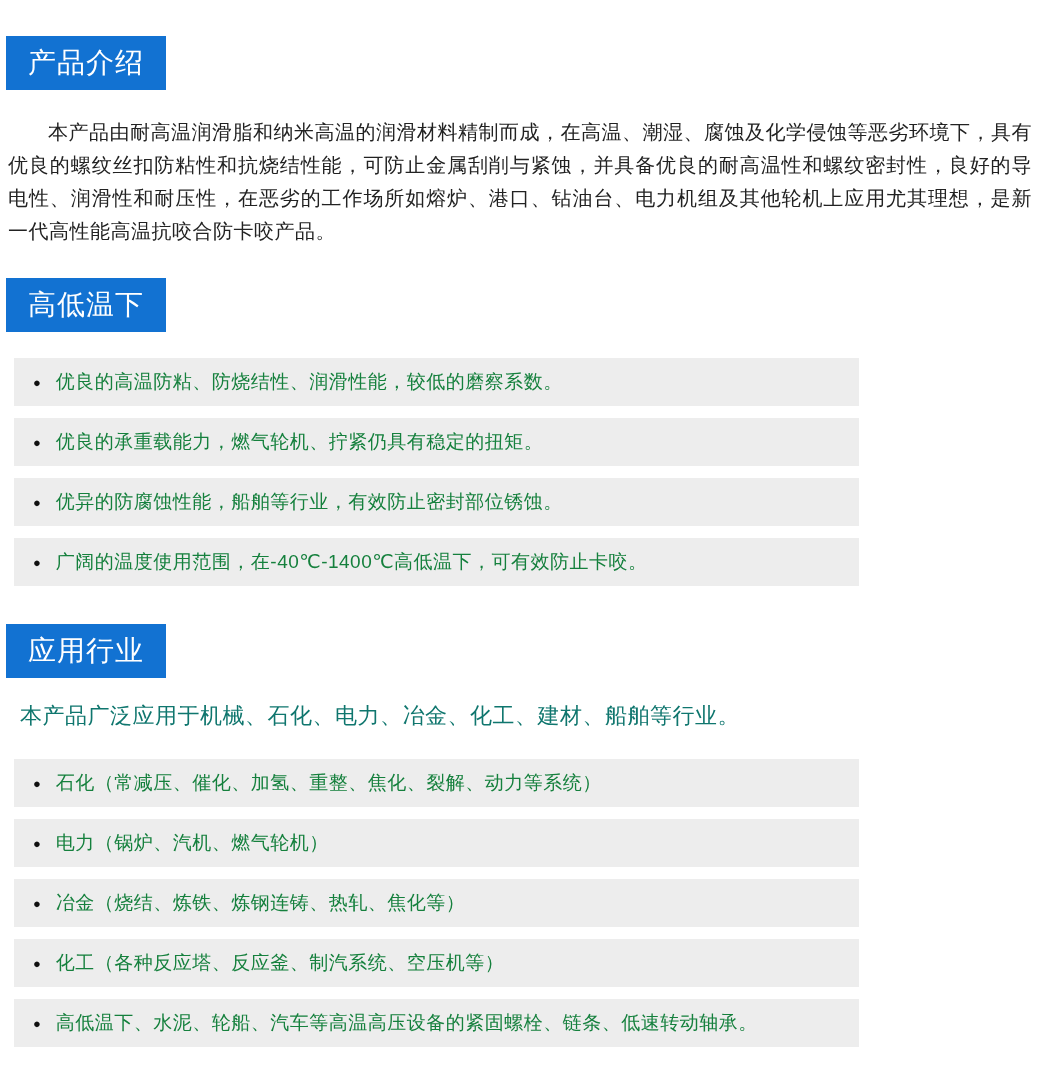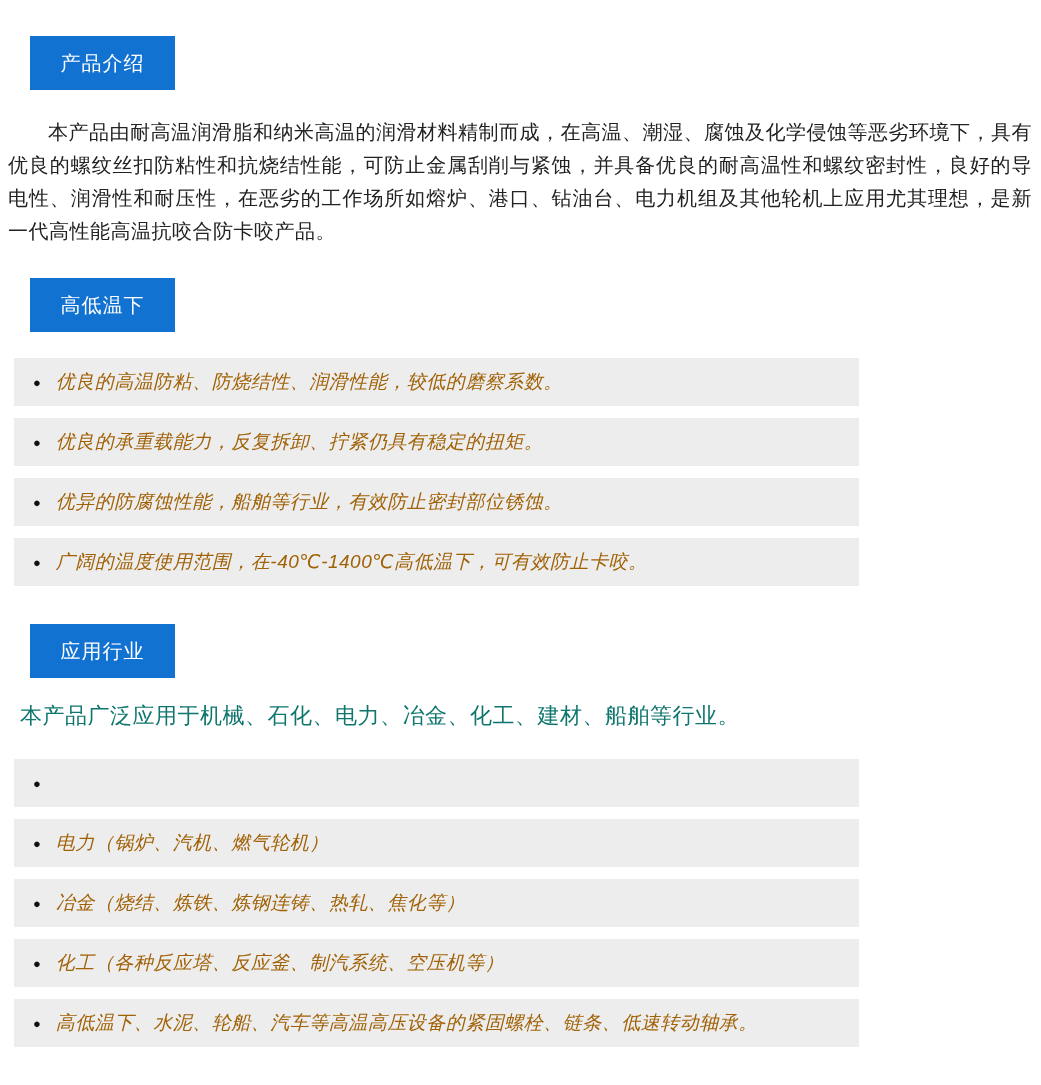--- a/index.html
+++ b/index.html
@@ -10,26 +10,26 @@
     font-family: "Liberation Sans", "DejaVu Sans", sans-serif;
     overflow: hidden;
   }
   .page {
     position: relative;
     width: 1041px;
     height: 1085px;
     background: #ffffff;
   }
   .badge {
-    width: 145px;
+    width: 160px;
     height: 54px;
-    margin-left: 30px;
+    margin-left: 6px;
     background: var(--accent, #1272d2);
     color: #ffffff;
-    font-size: 20px;
+    font-size: 28px;
     letter-spacing: 1px;
     display: flex;
     align-items: center;
     justify-content: center;
     box-sizing: border-box;
   }
   .badge-intro    { margin-top: 36px; }
   .badge-features { margin-top: 30px; }
   .badge-apps     { margin-top: 38px; }
   .para {
@@ -60,24 +60,23 @@
   .bar:last-child { margin-bottom: 0; }
   .dot {
     font-size: 13px;
     line-height: 1;
     color: #111111;
     margin-right: 15px;
     flex: 0 0 auto;
   }
   .bar-text {
     font-size: 19px;
-    color: #a16207;
+    color: #15803d;
     letter-spacing: 0.5px;
     white-space: nowrap;
-    font-style: italic;
   }
   .lead {
     margin: 20px 9px 0 20px;
     font-size: 22px;
     line-height: 36px;
     color: #0f766e;
     letter-spacing: 0.5px;
   }
 </style>
 </head>
@@ -93,39 +92,40 @@
   <div class="badge badge-features">
     <span>高低温下</span>
   </div>
   <ul class="bar-list">
     <li class="bar">
       <span class="dot">●</span>
       <span class="bar-text">优良的高温防粘、防烧结性、润滑性能，较低的磨察系数。</span>
     </li>
     <li class="bar">
       <span class="dot">●</span>
-      <span class="bar-text">优良的承重载能力，反复拆卸、拧紧仍具有稳定的扭矩。</span>
+      <span class="bar-text">优良的承重载能力，燃气轮机、拧紧仍具有稳定的扭矩。</span>
     </li>
     <li class="bar">
       <span class="dot">●</span>
       <span class="bar-text">优异的防腐蚀性能，船舶等行业，有效防止密封部位锈蚀。</span>
     </li>
     <li class="bar">
       <span class="dot">●</span>
       <span class="bar-text">广阔的温度使用范围，在-40℃-1400℃高低温下，可有效防止卡咬。</span>
     </li>
   </ul>
 
   <div class="badge badge-apps">
     <span>应用行业</span>
   </div>
   <p class="lead">本产品广泛应用于机械、石化、电力、冶金、化工、建材、船舶等行业。</p>
   <ul class="bar-list apps">
     <li class="bar">
       <span class="dot">●</span>
+      <span class="bar-text">石化（常减压、催化、加氢、重整、焦化、裂解、动力等系统）</span>
     </li>
     <li class="bar">
       <span class="dot">●</span>
       <span class="bar-text">电力（锅炉、汽机、燃气轮机）</span>
     </li>
     <li class="bar">
       <span class="dot">●</span>
       <span class="bar-text">冶金（烧结、炼铁、炼钢连铸、热轧、焦化等）</span>
     </li>
     <li class="bar">

